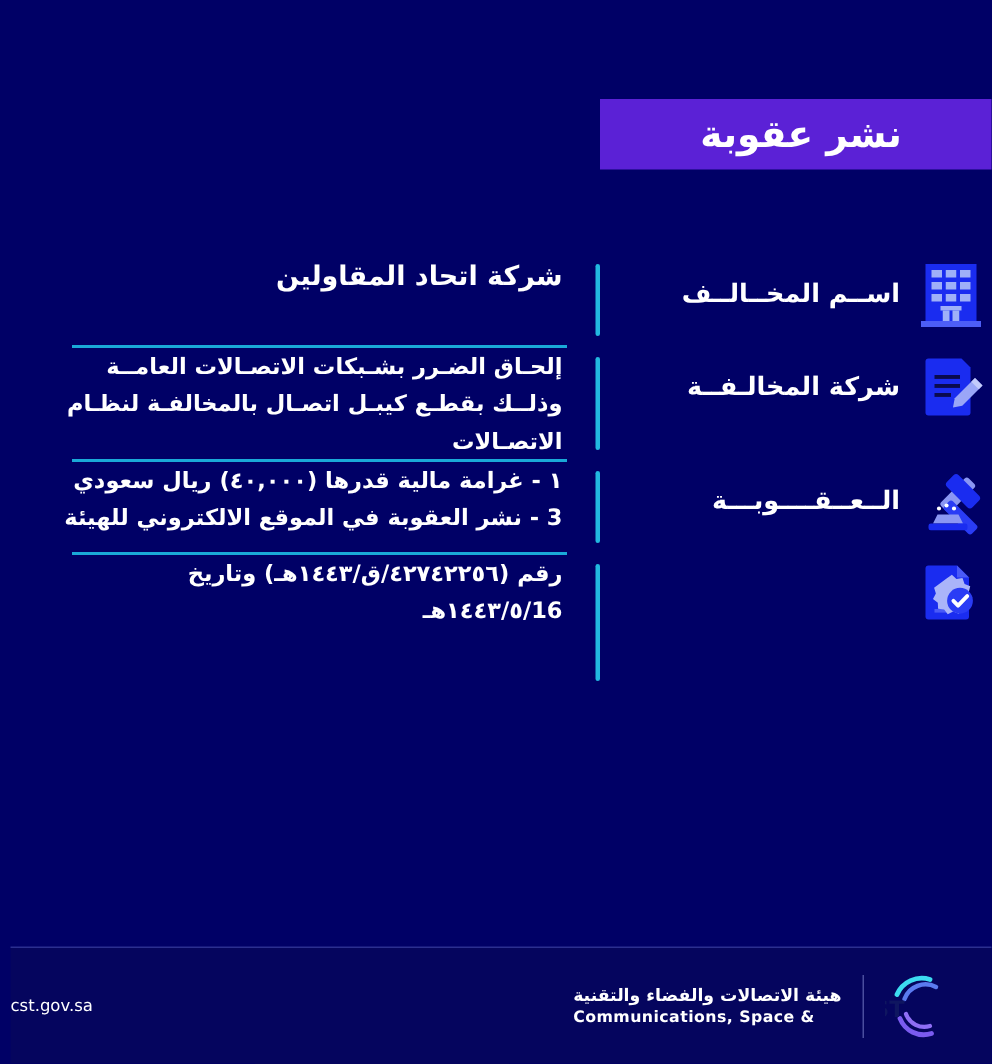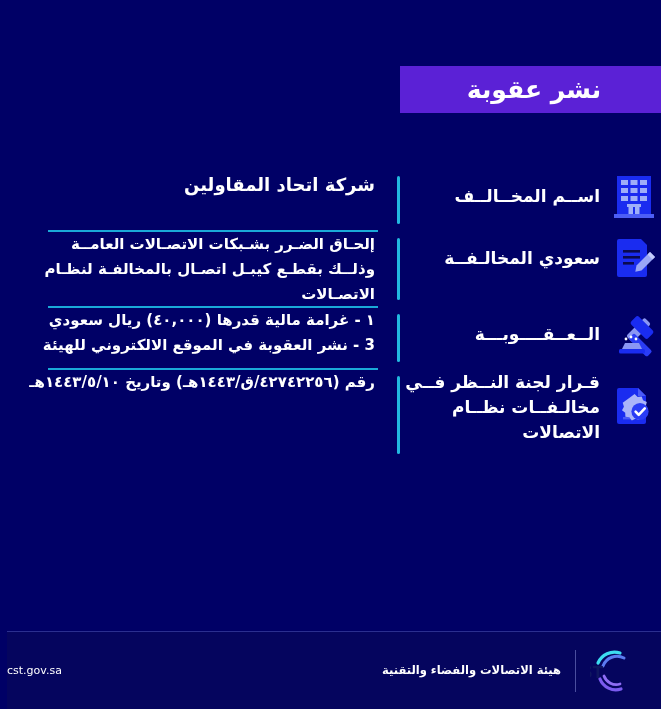--- a/index.html
+++ b/index.html
@@ -142,21 +142,21 @@
         <span class="row-icon">
           <svg width="50" height="50" viewBox="0 0 50 50">
             <path d="M10 6 h22 l6 6 v30 a2 2 0 0 1 -2 2 h-26 a2 2 0 0 1 -2 -2 v-34 a2 2 0 0 1 2 -2 z" fill="#1a2cf0"></path>
             <rect x="14" y="17" width="17" height="2.6" fill="#0a0a4f"></rect>
             <rect x="14" y="23" width="17" height="2.6" fill="#0a0a4f"></rect>
             <rect x="14" y="29" width="11" height="2.6" fill="#0a0a4f"></rect>
             <path d="M41 19 l5 5 -13.5 13.5 -6.2 1.2 1.2 -6.2 z" fill="#9aa6f7"></path>
             <path d="M41 19 l5 5 -2.5 2.5 -5 -5 z" fill="#c3cbfb"></path>
           </svg>
         </span>
-        <span class="row-label">سعودي المخالـفــة</span>
+        <span class="row-label">شركة المخالـفــة</span>
       </div>
       <div class="vsep"></div>
       <div class="row-value-side">
         <div class="row-value">إلحـاق الضـرر بشـبكات الاتصـالات العامــة وذلــك بقطـع كيبـل اتصـال بالمخالفـة لنظـام الاتصـالات</div>
       </div>
     </div>
 
     <div class="div-wrap">
       <div class="divider"></div>
     </div>
@@ -193,45 +193,45 @@
         <span class="row-icon">
           <svg width="52" height="52" viewBox="0 0 52 52">
             <path d="M11 7 h19 l8 8 v26 a2 2 0 0 1 -2 2 h-25 a2 2 0 0 1 -2 -2 v-32 a2 2 0 0 1 2 -2 z" fill="#1a2cf0"></path>
             <path d="M30 7 l8 8 h-8 z" fill="#4a5af7"></path>
             <rect x="15" y="36" width="9" height="2.4" fill="#4a5af7"></rect>
             <path d="M34 19 l3.6 -2.6 3.3 3.1 4.4 -0.6 1.5 4.2 4.1 1.8 -1.1 4.3 2.6 3.6 -3.3 2.9 0.3 4.4 -4.4 0.9 -2.4 3.7 -4.1 -1.6 -3.9 2 -2.6 -3.5 -4.4 -0.5 -0.2 -4.4 -3.5 -2.7 2.1 -3.9 -1.3 -4.2 z" fill="#aab4f9" transform="translate(-8,-2) scale(0.92)"></path>
             <circle cx="32" cy="30.5" r="8.6" fill="#2a3cf5"></circle>
             <path d="M27.6 30.6 l3.1 3.2 6.1 -6.4" stroke="#ffffff" stroke-width="2.6" fill="none" stroke-linecap="round" stroke-linejoin="round"></path>
           </svg>
         </span>
-        <span class="row-label">قـرار لجنة النــظر فــي مخالـفــات نظــام الاتصالات</span>
-      </div>
-      <div class="vsep"></div>
-      <div class="row-value-side">
-        <div class="row-value">رقم (٤٢٧٤٢٢٥٦/ق/١٤٤٣هـ) وتاريخ ١٤٤٣/٥/١٠هـ</div>
+      </div>
+      <div class="vsep"></div>
+      <div class="row-value-side">
+        <div class="row-value">رقم (٤٢٧٤٢٢٥٦/ق/١٤٤٣هـ) وتاريخ ١٤٤٣/٥/16هـ</div>
       </div>
     </div>
 
   </div>
 
   <div class="footer-rule"></div>
   <div class="footer">
     <div class="logo-block">
       <span class="logo-mark">
         <svg width="52" height="44" viewBox="0 0 52 44">
           <path d="M30 4 A18 18 0 0 0 8 14" stroke="#3ddcf0" stroke-width="3.2" fill="none" stroke-linecap="round"></path>
           <path d="M34 9 A15 15 0 0 0 13 17" stroke="#5b7bf0" stroke-width="3" fill="none" stroke-linecap="round"></path>
           <path d="M10 30 A17 17 0 0 0 31 40" stroke="#7b5bf0" stroke-width="3.2" fill="none" stroke-linecap="round"></path>
           <path d="M14 27 A13 13 0 0 0 30 35" stroke="#8f6ef5" stroke-width="2.8" fill="none" stroke-linecap="round"></path>
           <text x="13" y="29" font-family="DejaVu Sans, sans-serif" font-size="15" font-weight="bold" fill="#0f1660">CST</text>
         </svg>
       </span>
       <span class="logo-sep"></span>
       <span class="logo-text">
         <span class="logo-ar" style="display:block">هيئة الاتصالات والفضاء والتقنية</span>
+        <span class="logo-en" style="display:block">Communications, Space &amp;</span>
       </span>
     </div>
     <div class="site">
       <span class="site-url">cst.gov.sa</span>
     </div>
   </div>
 
 </div>
 
 </body></html>

